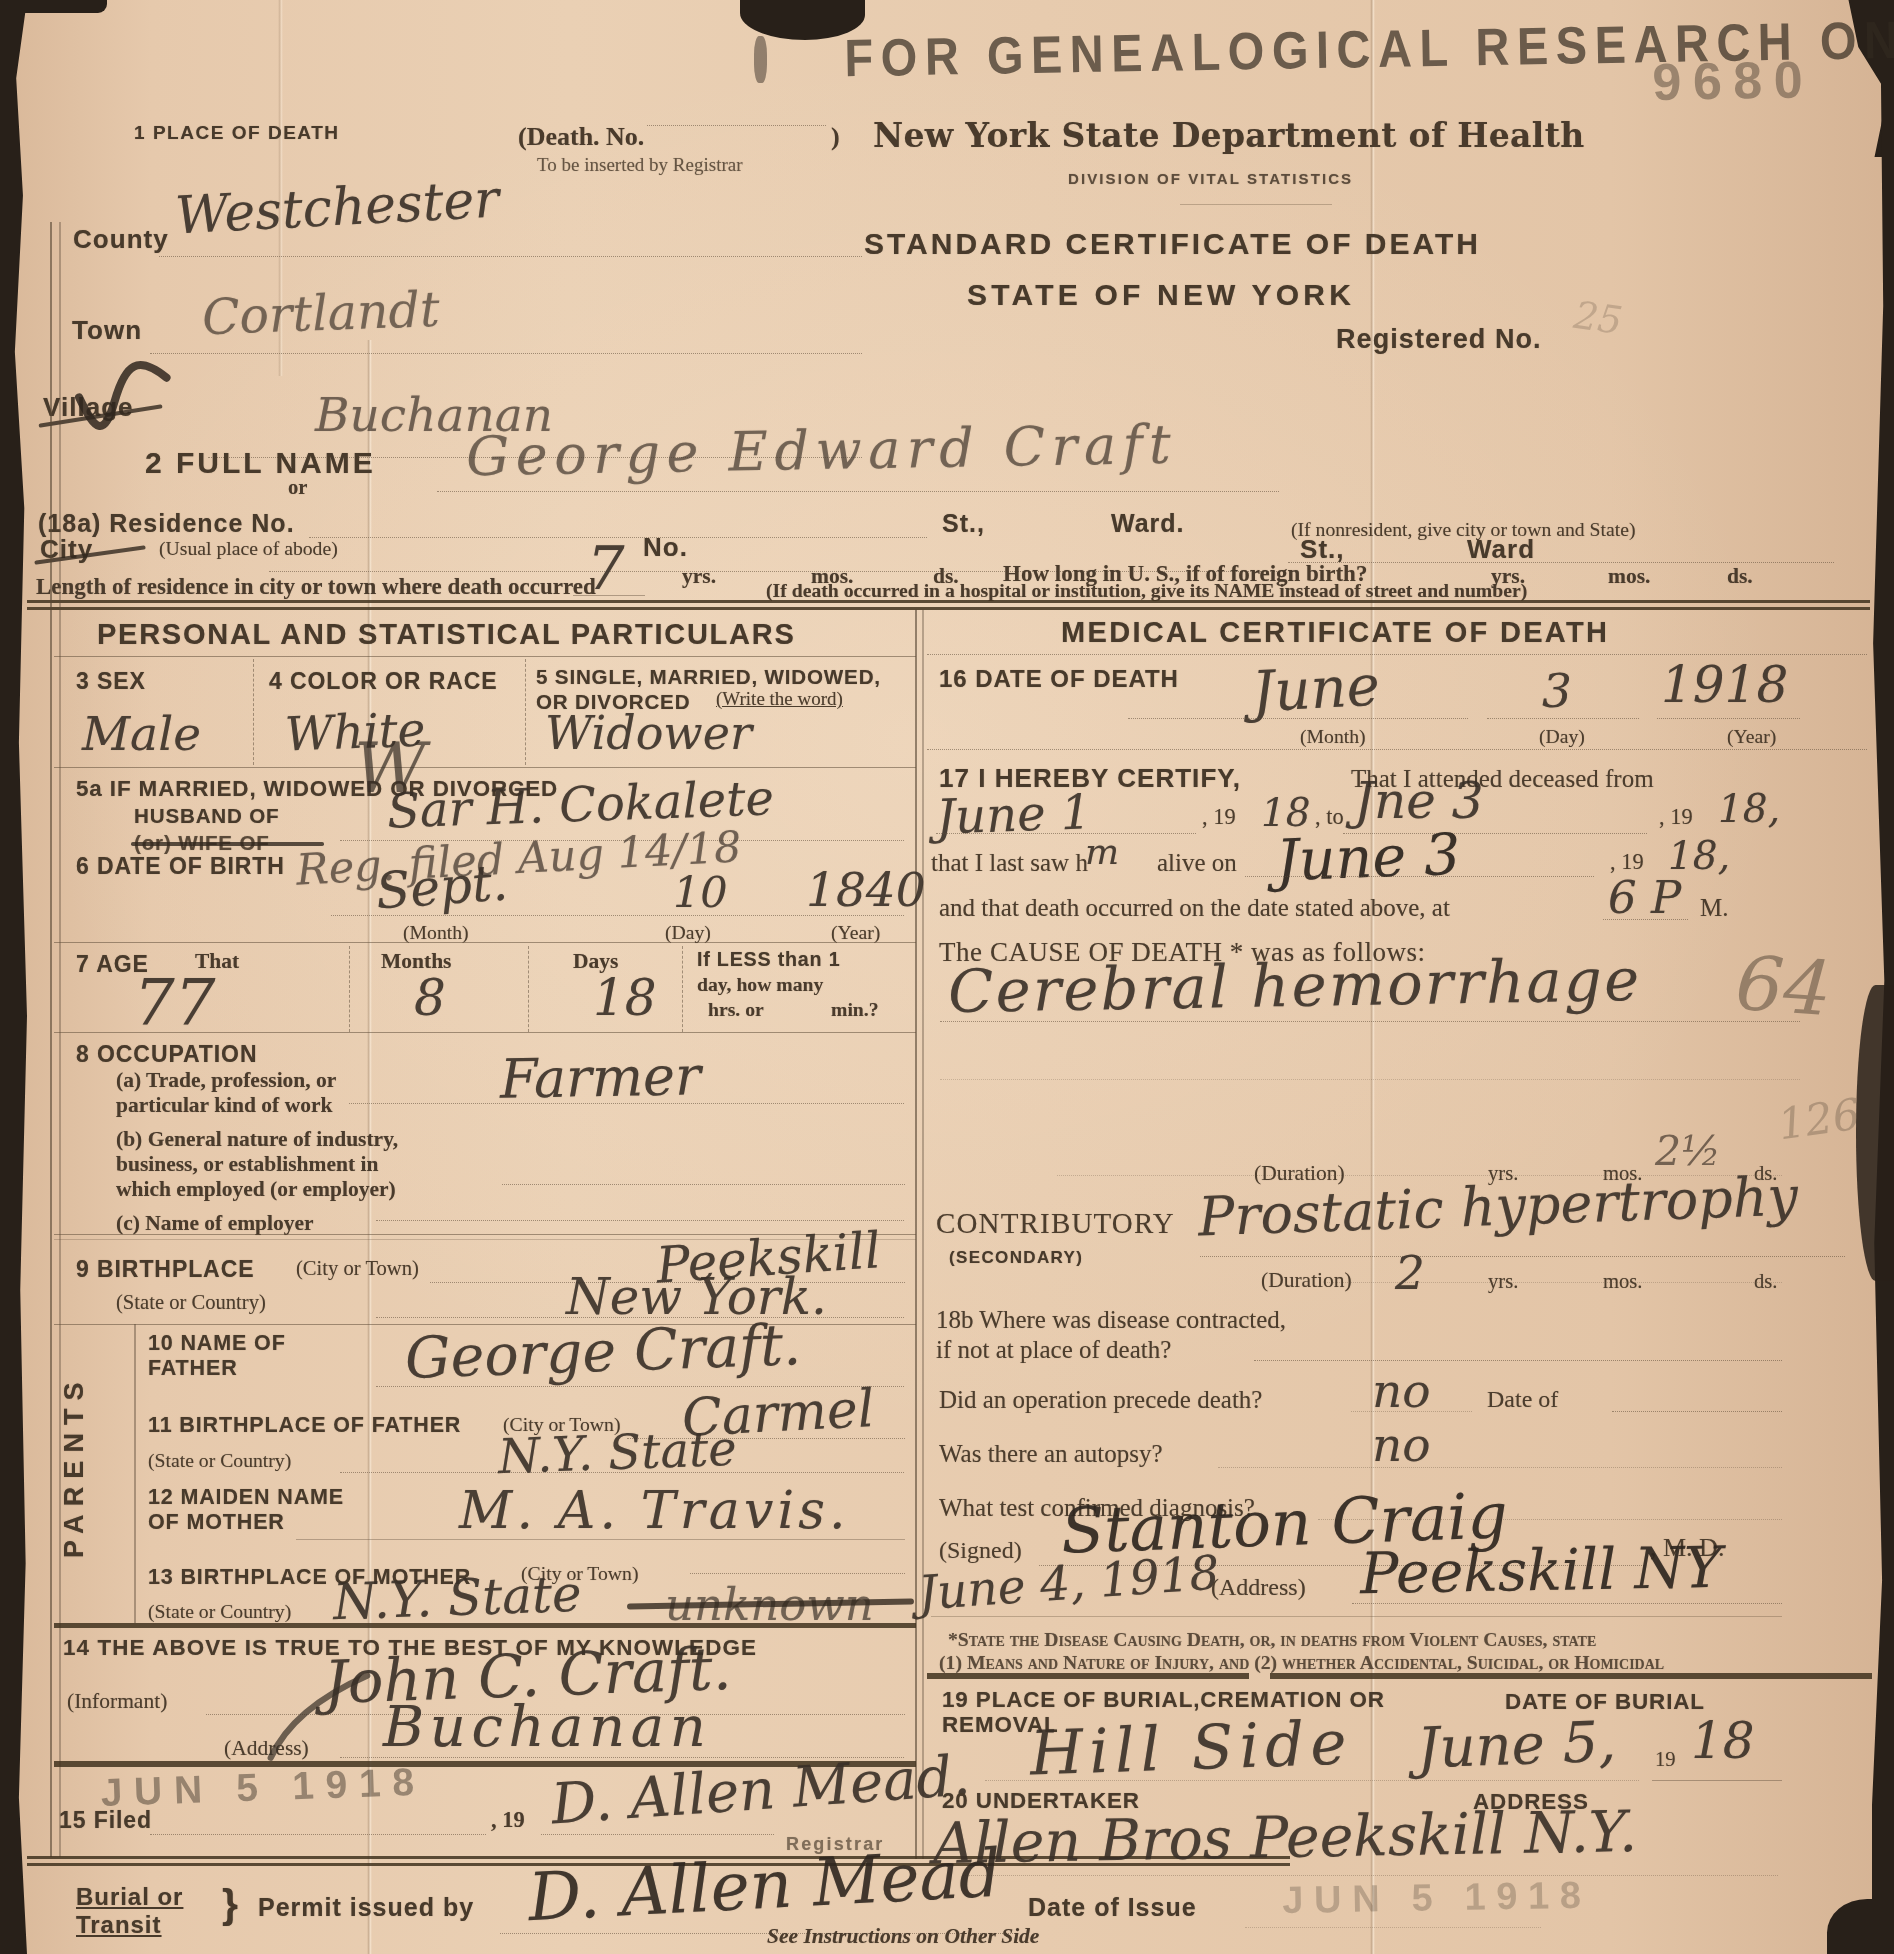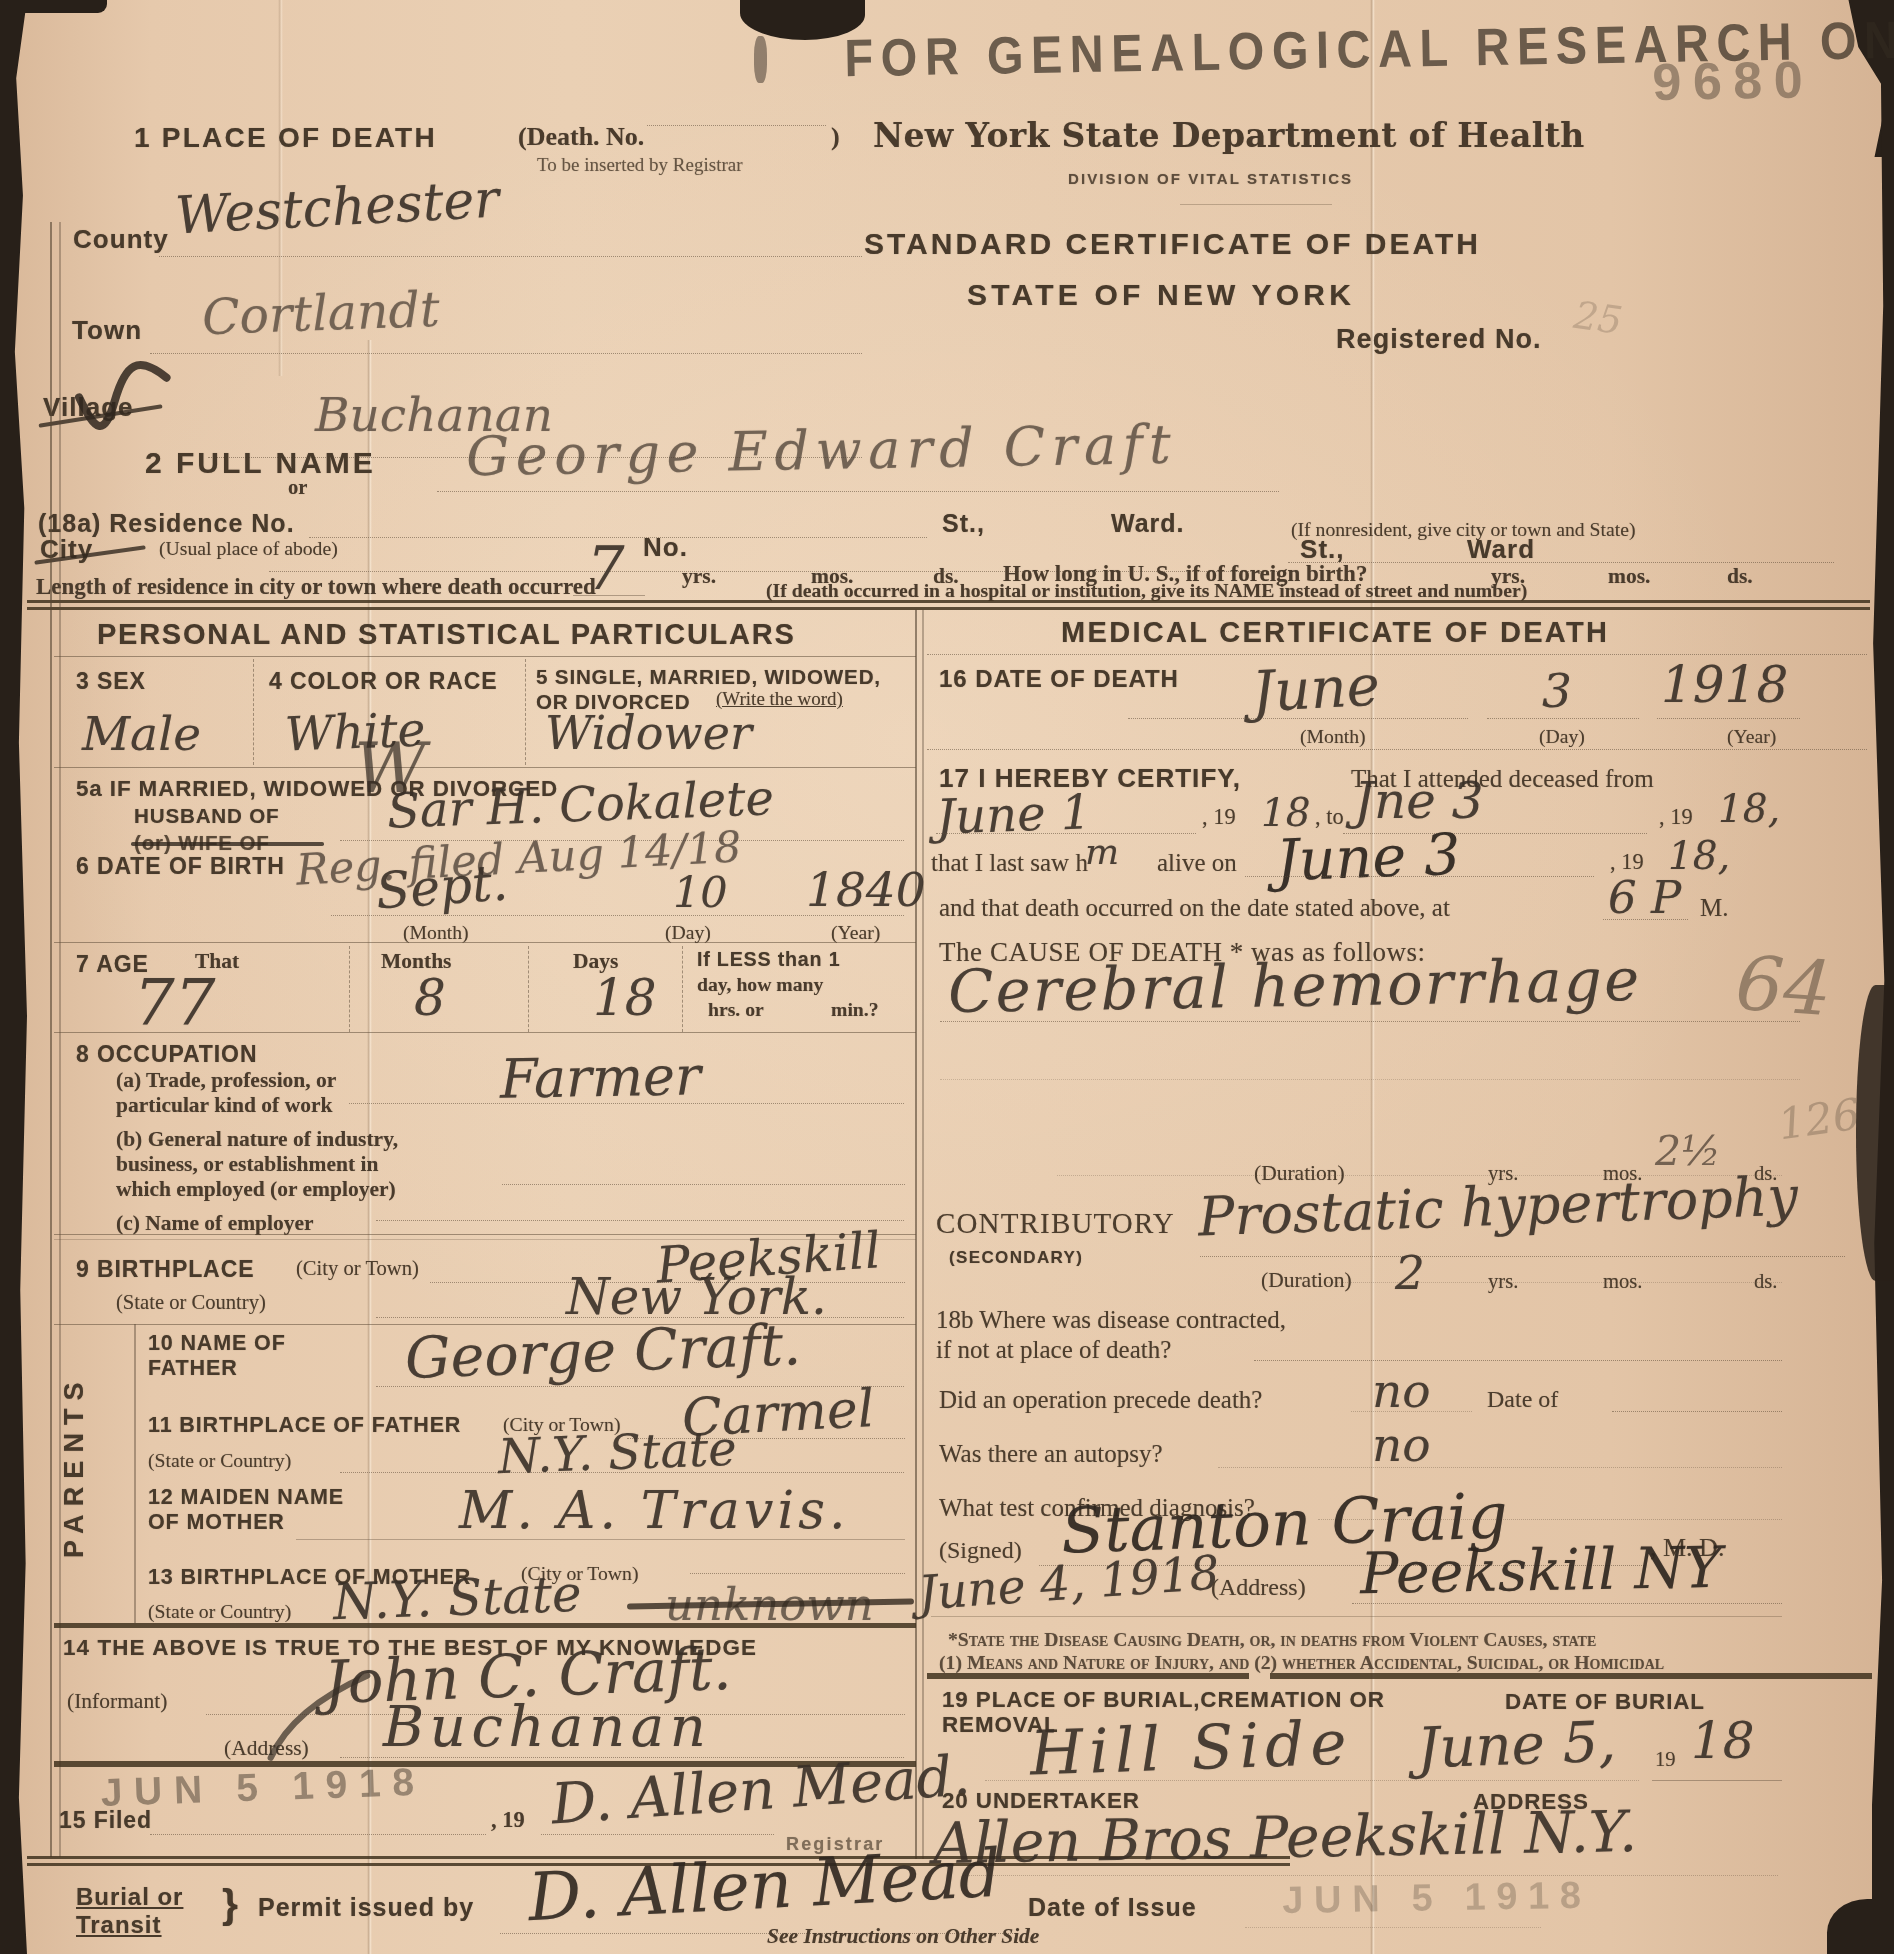--- a/index.html
+++ b/index.html
@@ -38,21 +38,21 @@
   <div class="edge" style="left:1872px;top:81px;width:22.4px;height:1874px;clip-path:polygon(40% 0,100% 0,100% 100%,0 100%,0 92%,45% 80%,10% 62%,55% 48%,5% 30%,50% 12%);"></div>
   <div class="edge" style="left:1856px;top:985px;width:39px;height:296px;border-radius:50% 0 0 50%;opacity:.85;"></div>
   <div class="edge" style="left:1827px;top:1899px;width:67px;height:56px;border-radius:60% 0 0 0;"></div>
   <div class="crease" style="left:367px;top:340px;height:1614px;"></div>
   <div class="crease" style="left:278px;top:0;height:376px;opacity:.7;"></div>
   <div class="crease" style="left:1370px;top:0;height:1954px;"></div>
 
   <div class="ps stp" style="left:844px;top:27px;font-size:47px;transform:rotate(-1deg) scaleY(1.12);opacity:.85;">FOR GENEALOGICAL RESEARCH ONLY</div>
   <div class="ps stp" style="left:1652px;top:52px;font-size:52px;letter-spacing:.22em;color:rgba(85,72,58,.5);transform:rotate(-1deg);">9680</div>
 
-  <span class="ps bs" style="left:134px;top:122px;font-size:28px;letter-spacing:.08em;">1 PLACE OF DEATH</span>
+  <span class="ps bs" style="left:134px;top:122px;font-size:19px;letter-spacing:.08em;">1 PLACE OF DEATH</span>
   <span class="ps sfb" style="left:518px;top:122px;font-size:26px;">(Death. No.</span>
   <div class="ps dl" style="left:647px;top:125px;width:179px;"></div>
   <span class="ps sfb" style="left:831px;top:122px;font-size:26px;">)</span>
   <span class="ps sf" style="left:537px;top:154px;font-size:19px;color:rgba(76,61,45,.75);">To be inserted by Registrar</span>
 
   <span class="ps sfb" style="left:873px;top:116px;font-size:33px;font-family:'DejaVu Serif',serif;letter-spacing:.01em;">New York State Department of Health</span>
   <span class="ps bs" style="left:1068px;top:170px;font-size:15px;letter-spacing:.14em;color:rgba(72,58,43,.75);">DIVISION OF VITAL STATISTICS</span>
   <div class="ps sl" style="left:1180px;top:204px;width:152px;opacity:.6;"></div>
 
   <span class="ps bs" style="left:73px;top:224px;font-size:26px;">County</span>

